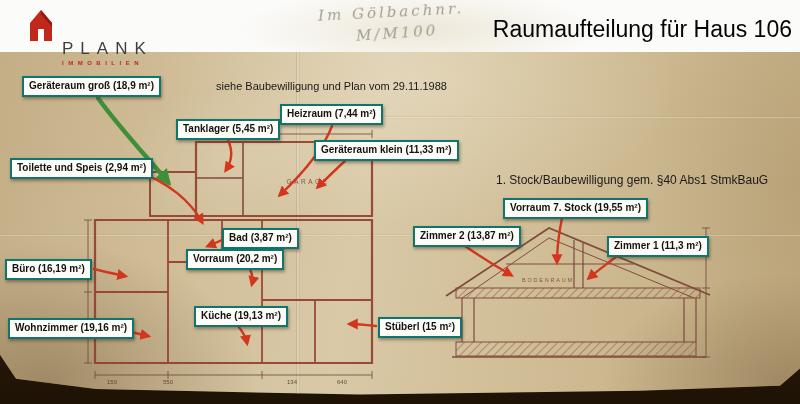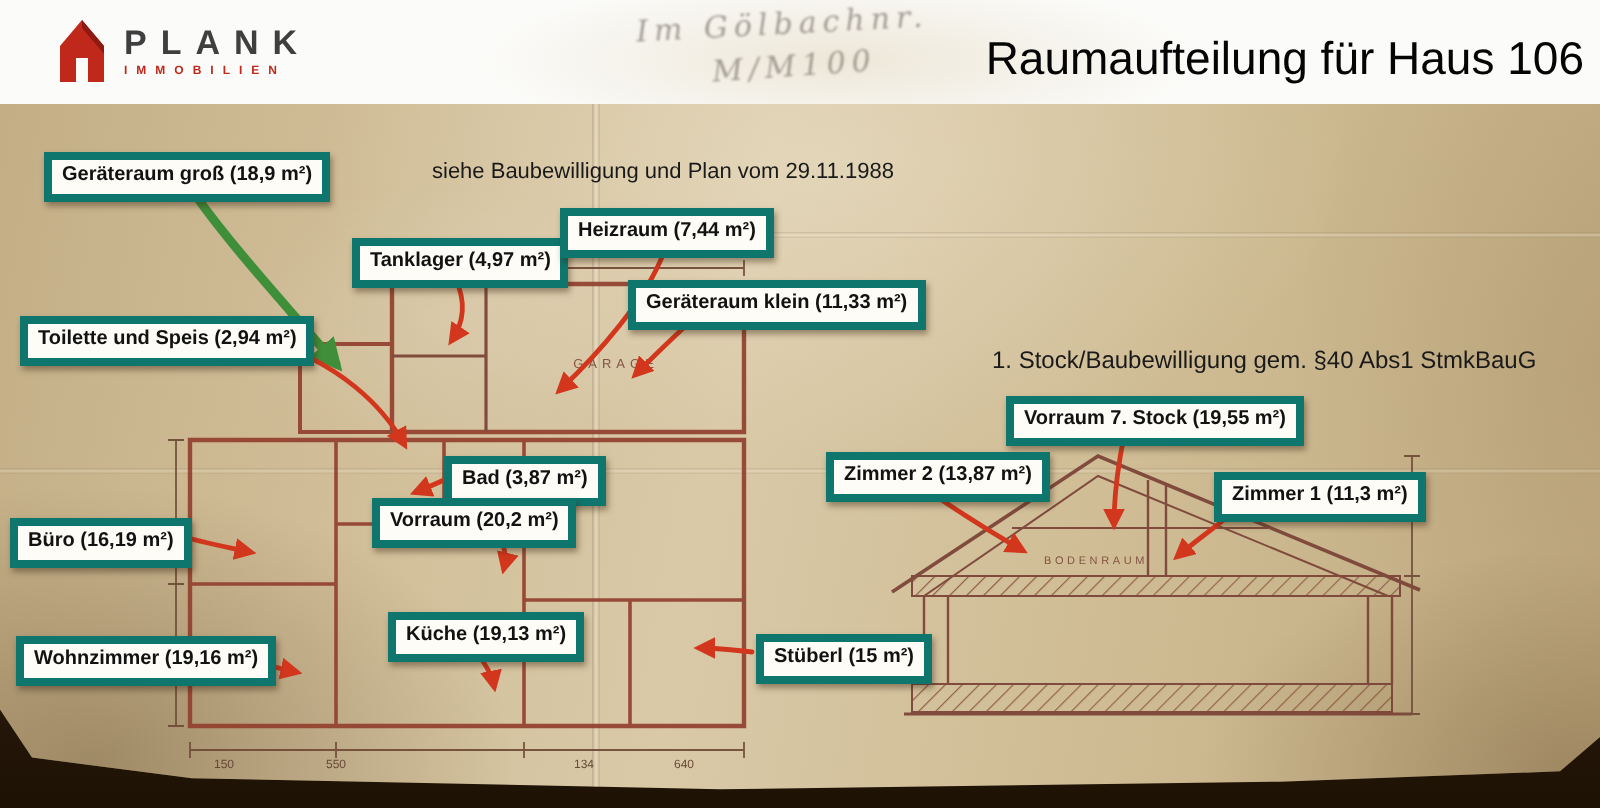--- a/index.html
+++ b/index.html
@@ -27,33 +27,33 @@
   .crease-h1{left:380px;top:64px;width:420px;height:3px;
     background:linear-gradient(180deg,rgba(90,60,30,.16),rgba(255,248,230,.30) 50%,rgba(90,60,30,.12));}
   .crease-h2{left:0;top:182px;width:800px;height:3px;
     background:linear-gradient(180deg,rgba(90,60,30,.14),rgba(255,248,230,.26) 50%,rgba(90,60,30,.10));}
 
   
   .header{position:absolute;left:0;top:0;width:800px;height:52px;background:#fbfbf9;z-index:5;
     background-image:radial-gradient(ellipse 260px 60px at 420px 30px, rgba(205,185,140,.30), transparent 70%);}
   .logo{position:absolute;left:28px;top:7px;display:flex;align-items:flex-start;gap:8px;}
   .logo-text{display:flex;flex-direction:column;padding-top:6px;}
-  .logo-name{font-size:17px;font-weight:bold;letter-spacing:7px;color:#3f3f3f;line-height:1;}
+  .logo-name{font-size:17px;font-weight:normal;letter-spacing:7px;color:#3f3f3f;line-height:1;margin-top:27px;}
   .logo-sub{font-size:6px;letter-spacing:4.5px;color:#c0281c;margin-top:3px;font-weight:bold;}
   .page-title{position:absolute;right:8px;top:16px;font-size:23px;font-weight:400;color:#050505;white-space:nowrap;}
   .handwriting{position:absolute;color:#8f8880;opacity:.8;font-family:"DejaVu Serif",serif;
     font-style:italic;font-size:15px;letter-spacing:3px;filter:blur(.4px);white-space:nowrap;}
   .hw1{left:318px;top:3px;transform:rotate(-3deg);}
   .hw2{left:356px;top:24px;transform:rotate(-4deg);}
 
   
   .overlay{position:absolute;left:0;top:0;width:800px;height:404px;z-index:3;pointer-events:none;}
 
   
-  .tag{position:absolute;z-index:4;background:#fdfcf7;border:4px solid #0f766e;
+  .tag{position:absolute;z-index:4;background:#fdfcf7;border:2px solid #0f766e;
     padding:1px 5px 2px;font-size:10px;font-weight:bold;color:#121212;white-space:nowrap;
     box-shadow:1px 2px 3px rgba(60,40,20,.45);line-height:1.35;}
   .note{position:absolute;z-index:4;font-weight:normal;color:#1a1a1a;white-space:nowrap;margin-left:44px;}
   .note-1{left:172px;top:80px;font-size:11px;}
   .note-2{left:452px;top:173px;font-size:12px;}
 </style>
 </head>
 <body>
 
 <div class="stage">
@@ -147,21 +147,21 @@
     </div>
     <span class="handwriting hw1">Im Gölbachnr.</span>
     <span class="handwriting hw2">M/M100</span>
     <div class="page-title">Raumaufteilung für Haus 106</div>
   </div>
 
   <div class="note note-1">siehe Baubewilligung und Plan vom 29.11.1988</div>
   <div class="note note-2">1. Stock/Baubewilligung gem. §40 Abs1 StmkBauG</div>
 
   <div class="tag" style="left:22px;top:76px;">Geräteraum groß (18,9 m²)</div>
-  <div class="tag" style="left:176px;top:119px;">Tanklager (4,97 m²)</div>
+  <div class="tag" style="left:176px;top:119px;">Tanklager (5,45 m²)</div>
   <div class="tag" style="left:280px;top:104px;">Heizraum (7,44 m²)</div>
   <div class="tag" style="left:314px;top:140px;">Geräteraum klein (11,33 m²)</div>
   <div class="tag" style="left:10px;top:158px;">Toilette und Speis (2,94 m²)</div>
   <div class="tag" style="left:222px;top:228px;">Bad (3,87 m²)</div>
   <div class="tag" style="left:186px;top:249px;">Vorraum (20,2 m²)</div>
   <div class="tag" style="left:5px;top:259px;">Büro (16,19 m²)</div>
   <div class="tag" style="left:8px;top:318px;">Wohnzimmer (19,16 m²)</div>
   <div class="tag" style="left:194px;top:306px;">Küche (19,13 m²)</div>
   <div class="tag" style="left:378px;top:317px;">Stüberl (15 m²)</div>
   <div class="tag" style="left:503px;top:198px;">Vorraum 7. Stock (19,55 m²)</div>

